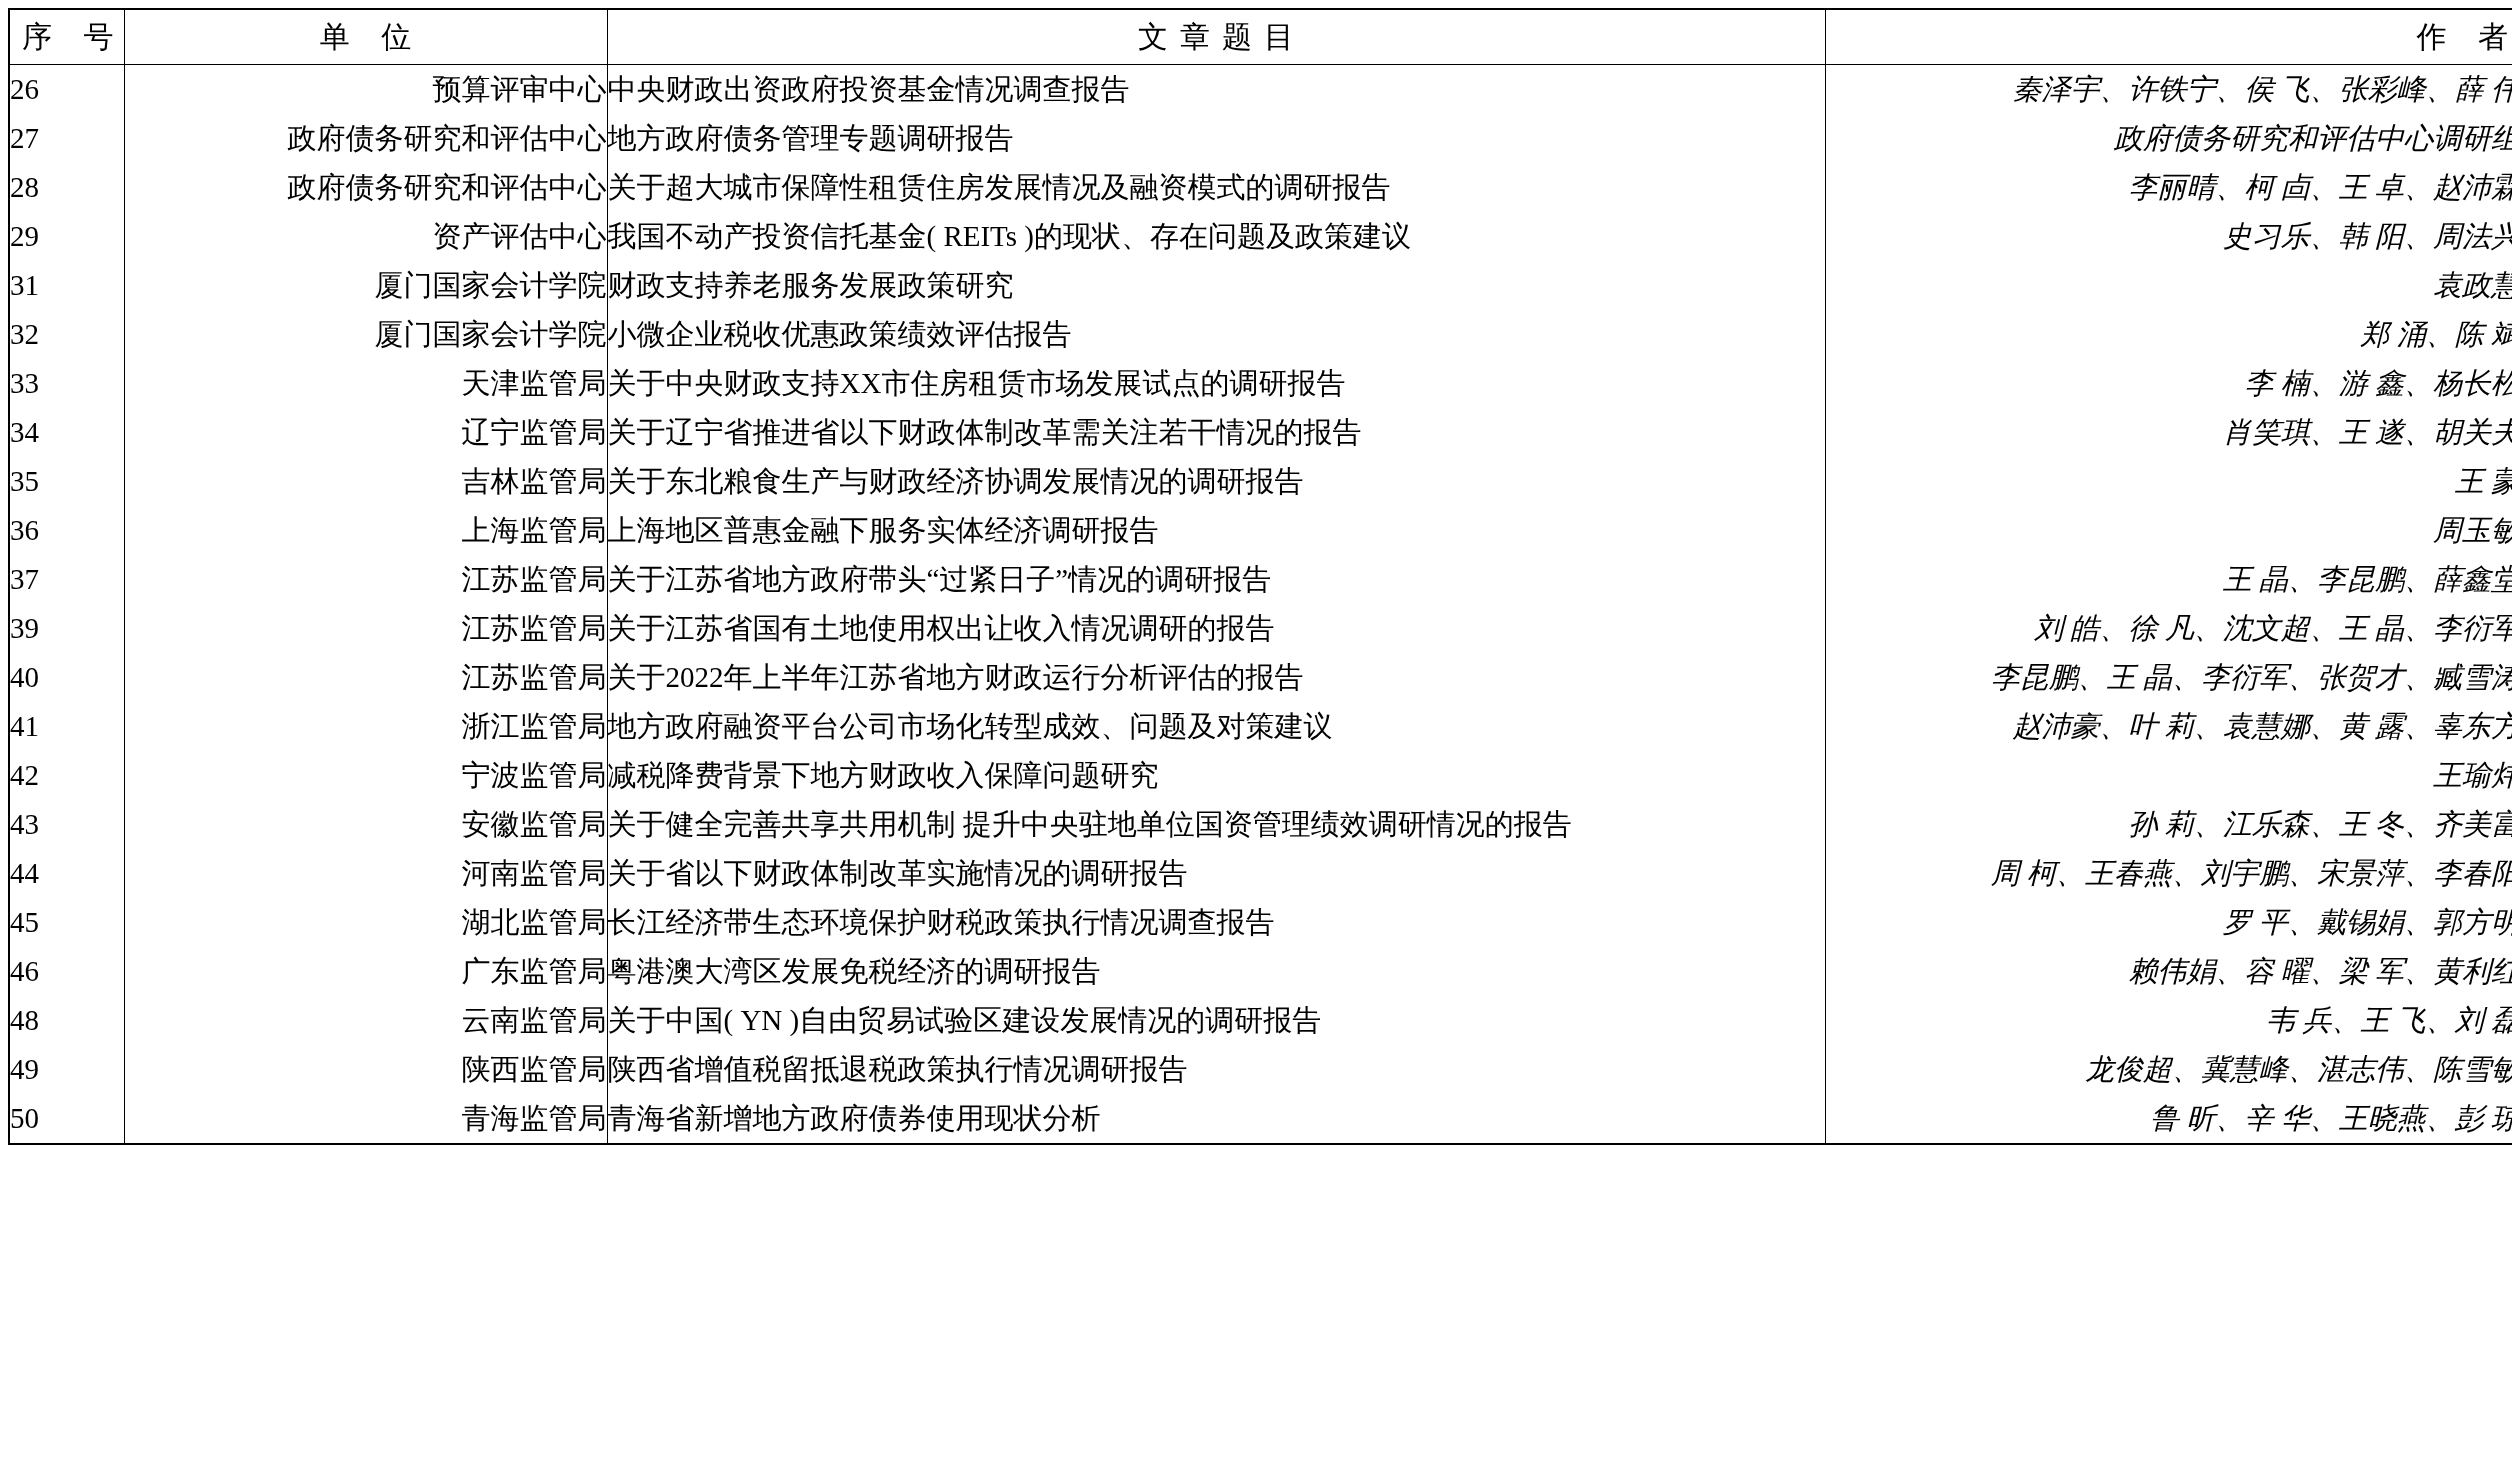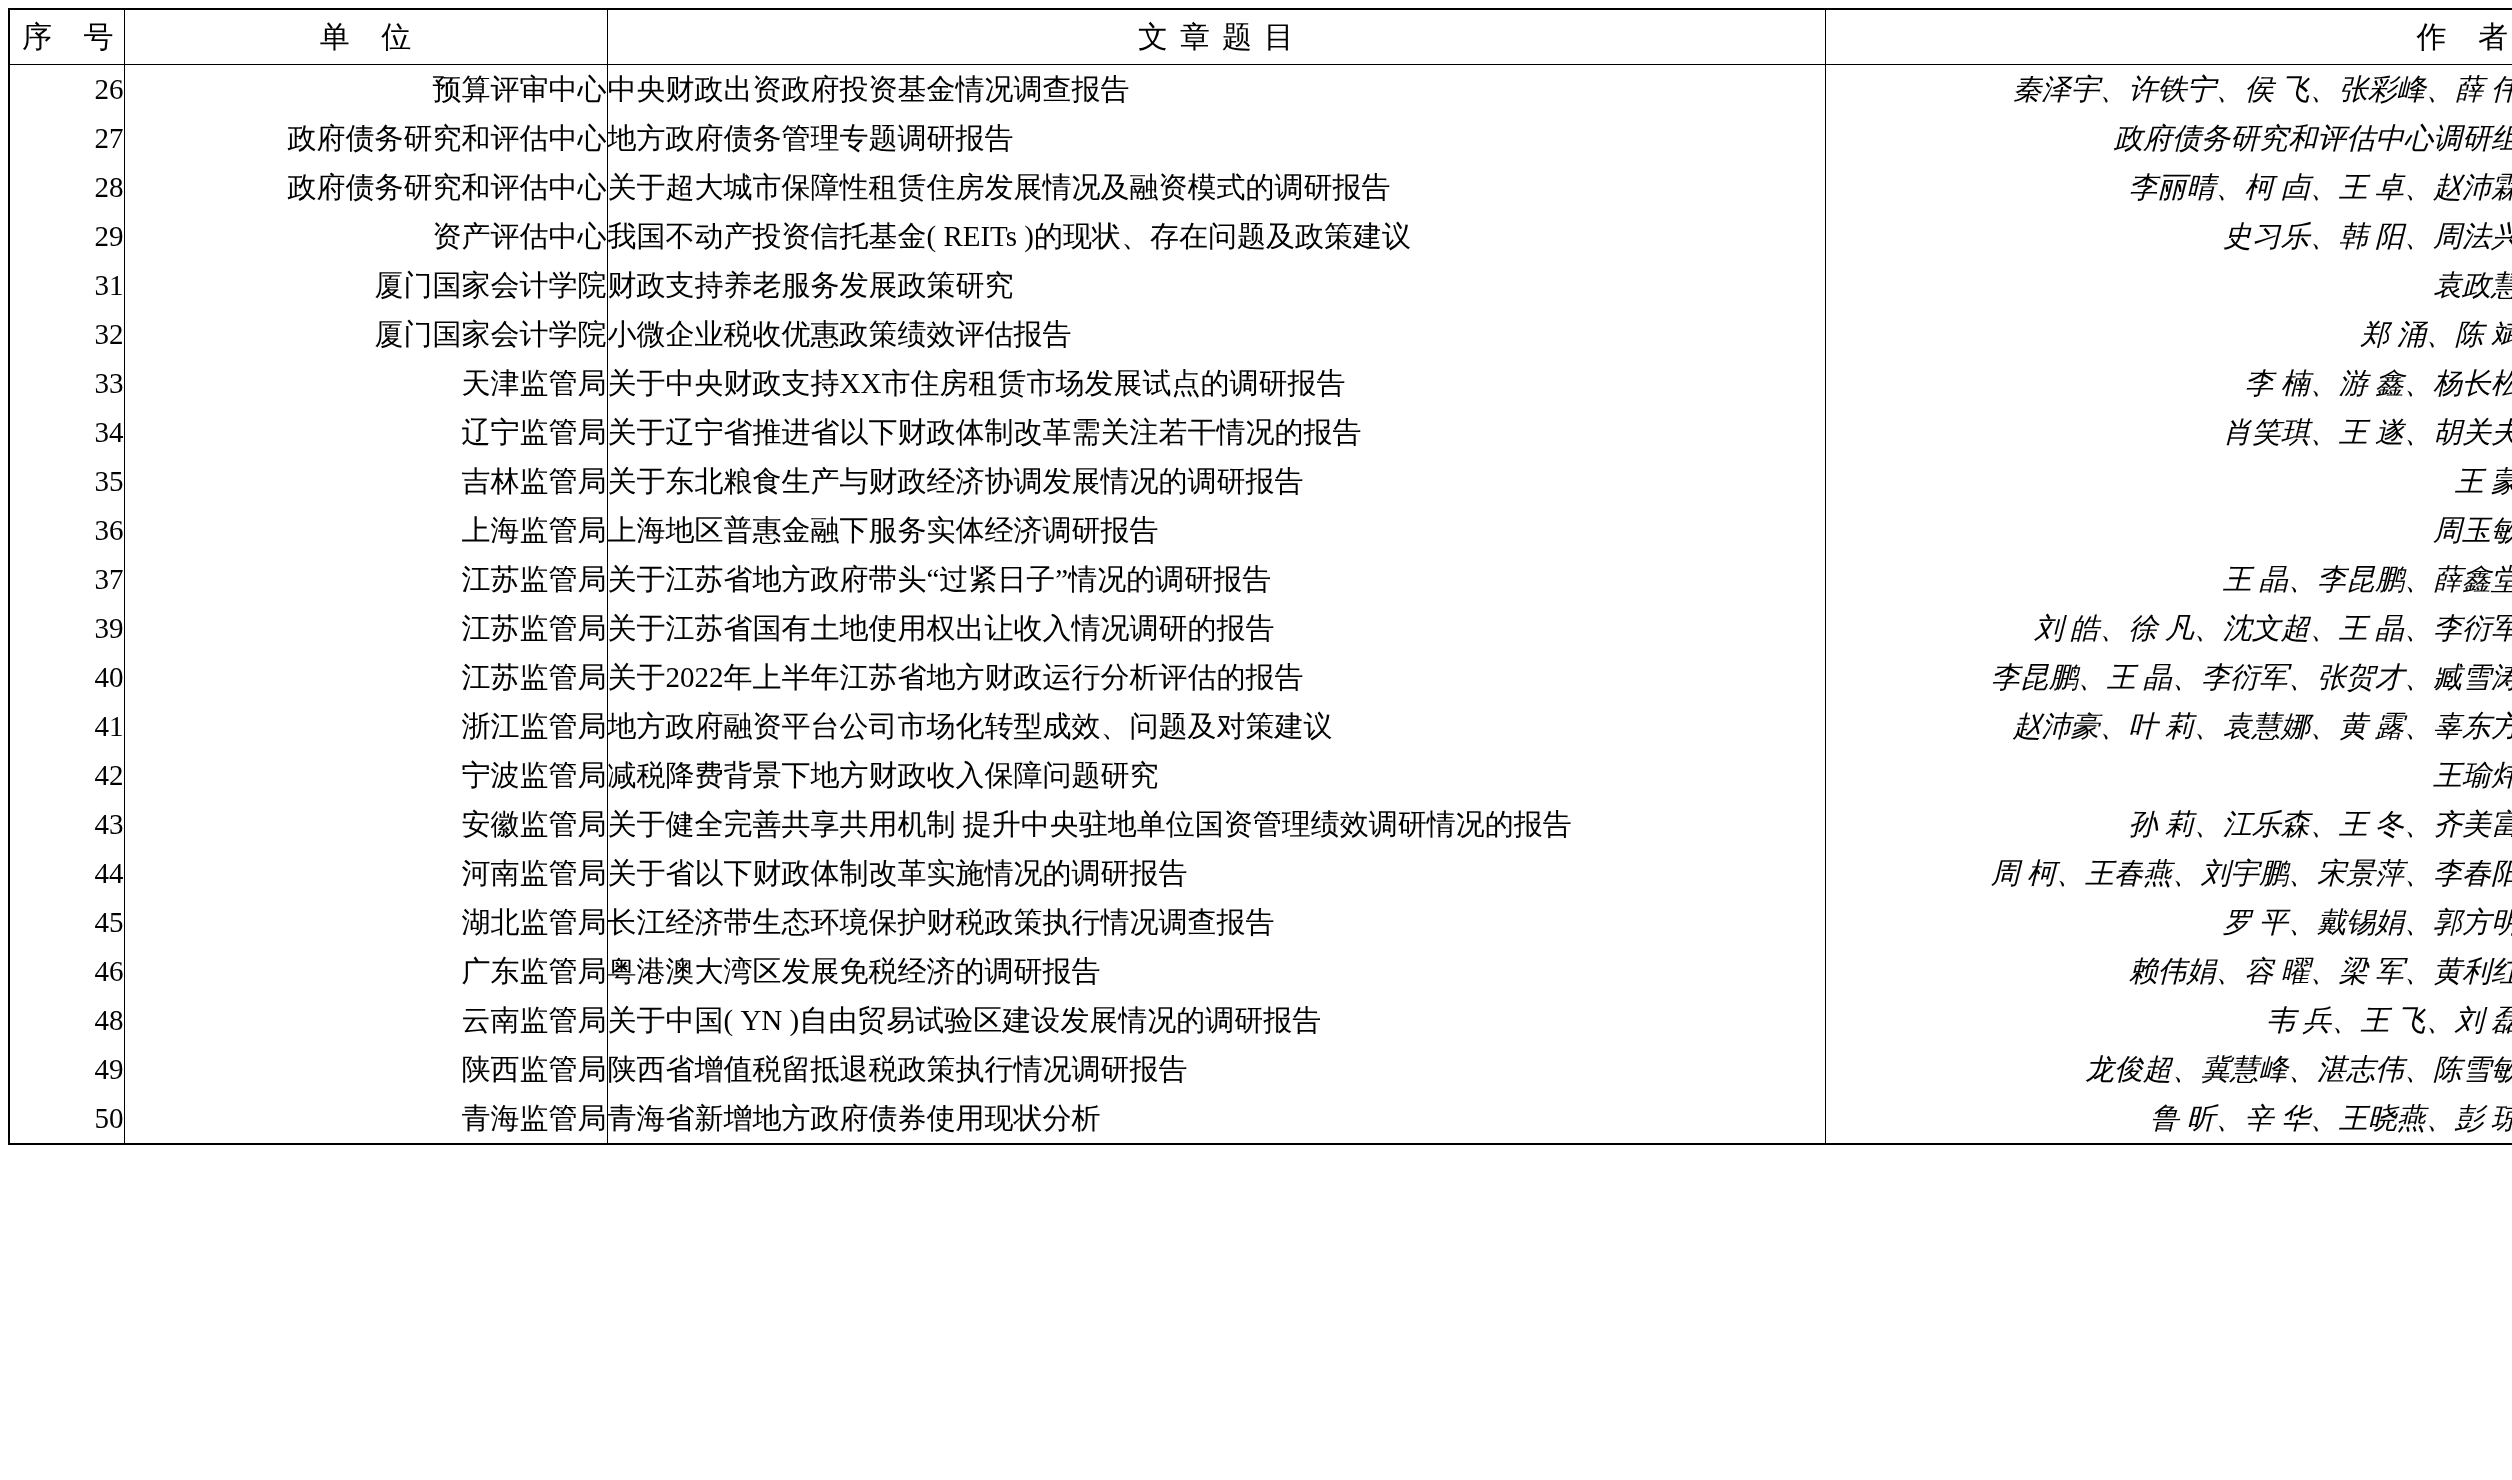--- a/index.html
+++ b/index.html
@@ -47,21 +47,21 @@
     height: 49px;
     font-size: 29px;
   }
   .hdr-seq, .hdr-unit, .hdr-title, .hdr-auth {
     text-align: center;
     letter-spacing: 12px;
     text-indent: 12px;
     white-space: nowrap;
   }
   .cell-seq {
-    text-align: right;
+    text-align: left;
     margin-left: 7px;
   }
   .cell-unit {
     text-align: right;
     padding-left: 24px;
   }
   .cell-title {
     text-align: left;
     padding-left: 21px;
   }

